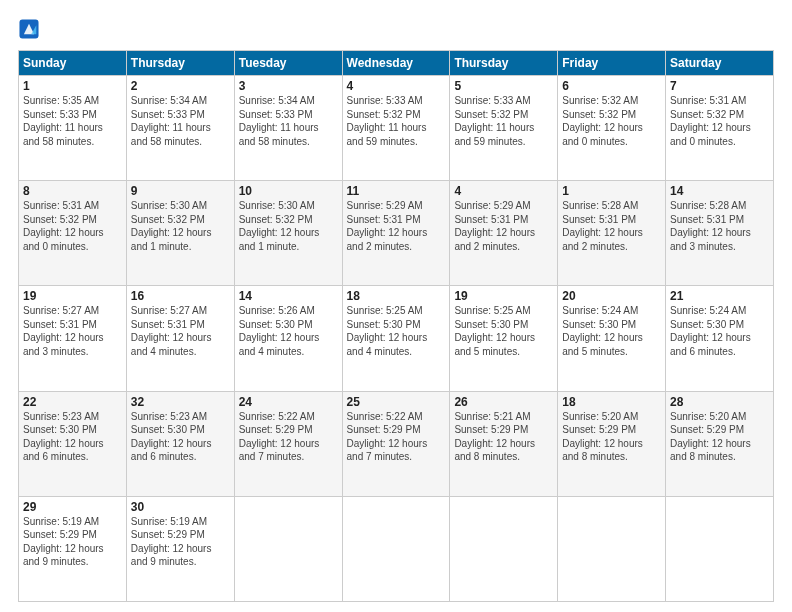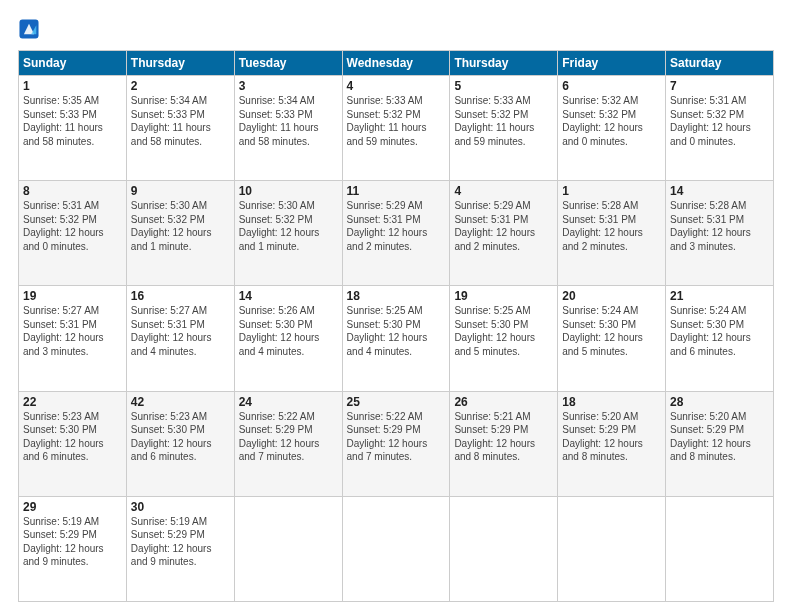--- a/index.html
+++ b/index.html
@@ -226,21 +226,21 @@
             <span class="day-number">21</span>
 <div class="day-info">Sunrise: 5:24 AM<br>Sunset: 5:30 PM<br>Daylight: 12 hours and 6 minutes.</div>
           </td>
         </tr>
         <tr>
           <td>
             <span class="day-number">22</span>
 <div class="day-info">Sunrise: 5:23 AM<br>Sunset: 5:30 PM<br>Daylight: 12 hours and 6 minutes.</div>
           </td>
           <td>
-            <span class="day-number">42</span>
+            <span class="day-number">32</span>
 <div class="day-info">Sunrise: 5:23 AM<br>Sunset: 5:30 PM<br>Daylight: 12 hours and 6 minutes.</div>
           </td>
           <td>
             <span class="day-number">24</span>
 <div class="day-info">Sunrise: 5:22 AM<br>Sunset: 5:29 PM<br>Daylight: 12 hours and 7 minutes.</div>
           </td>
           <td>
             <span class="day-number">25</span>
 <div class="day-info">Sunrise: 5:22 AM<br>Sunset: 5:29 PM<br>Daylight: 12 hours and 7 minutes.</div>
           </td>

